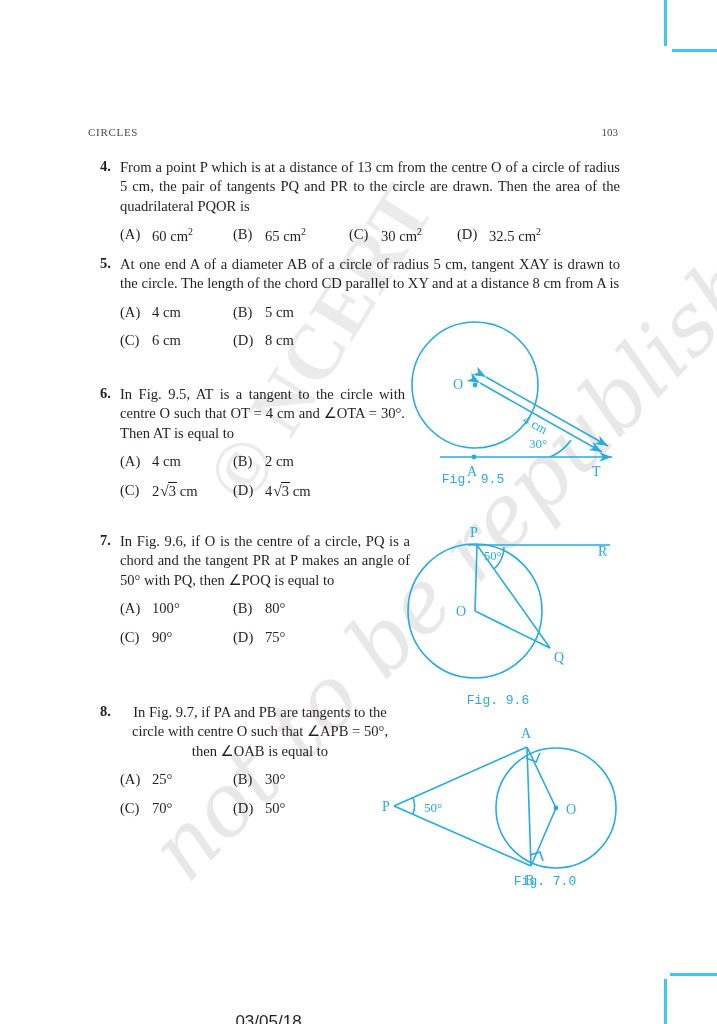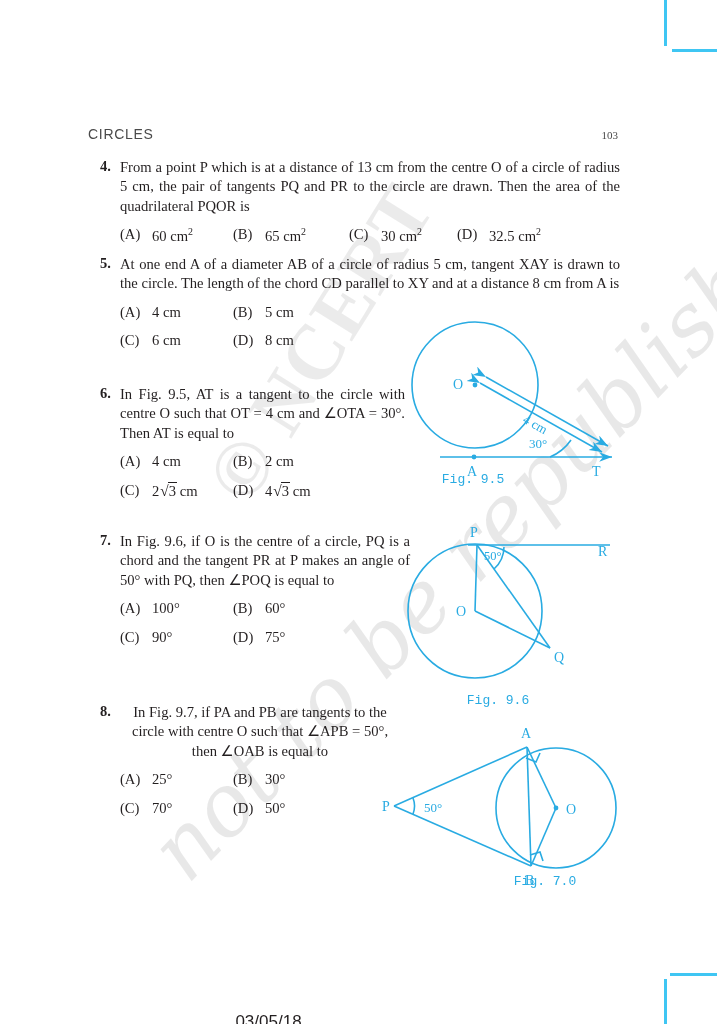--- a/index.html
+++ b/index.html
@@ -50,22 +50,22 @@
   
   .page { position:absolute; left:0; top:0; width:717px; height:1024px; }
 
   .runhead {
     position:absolute; left:88px; top:126px;
     width:530px;
     display:flex; justify-content:space-between; align-items:baseline;
     color:#4a4a4a;
   }
   .runhead-title {
-    font-size:14px; letter-spacing:.7px; font-variant:small-caps;
-    text-transform:uppercase; font-family:Liberation Sans, sans-serif;
+    font-size:11px; letter-spacing:.7px; font-variant:small-caps;
+    text-transform:uppercase; font-family:Liberation Serif, serif;
   }
   .runhead-page { font-size:11px; color:#4a4a4a; }
 
   
   .q { position:absolute; display:flex; }
   .q-num {
     width:32px; flex:none;
     font-weight:bold; font-size:14.5px;
     text-align:left; padding-left:12px;
   }
@@ -257,21 +257,21 @@
     <div class="q-body">
       <div class="q-stem">In Fig. 9.6, if O is the centre of a circle, PQ is a chord and the tangent PR at P makes an angle of 50° with PQ, then ∠POQ is equal to</div>
       <div class="opts">
         <div class="opt-row">
           <div class="opt">
             <span class="opt-tag">(A)</span>
             <span class="opt-val">100°</span>
           </div>
           <div class="opt">
             <span class="opt-tag">(B)</span>
-            <span class="opt-val">60°</span>
+            <span class="opt-val">80°</span>
           </div>
         </div>
         <div class="opt-row">
           <div class="opt">
             <span class="opt-tag">(C)</span>
             <span class="opt-val">90°</span>
           </div>
           <div class="opt">
             <span class="opt-tag">(D)</span>
             <span class="opt-val">75°</span>

